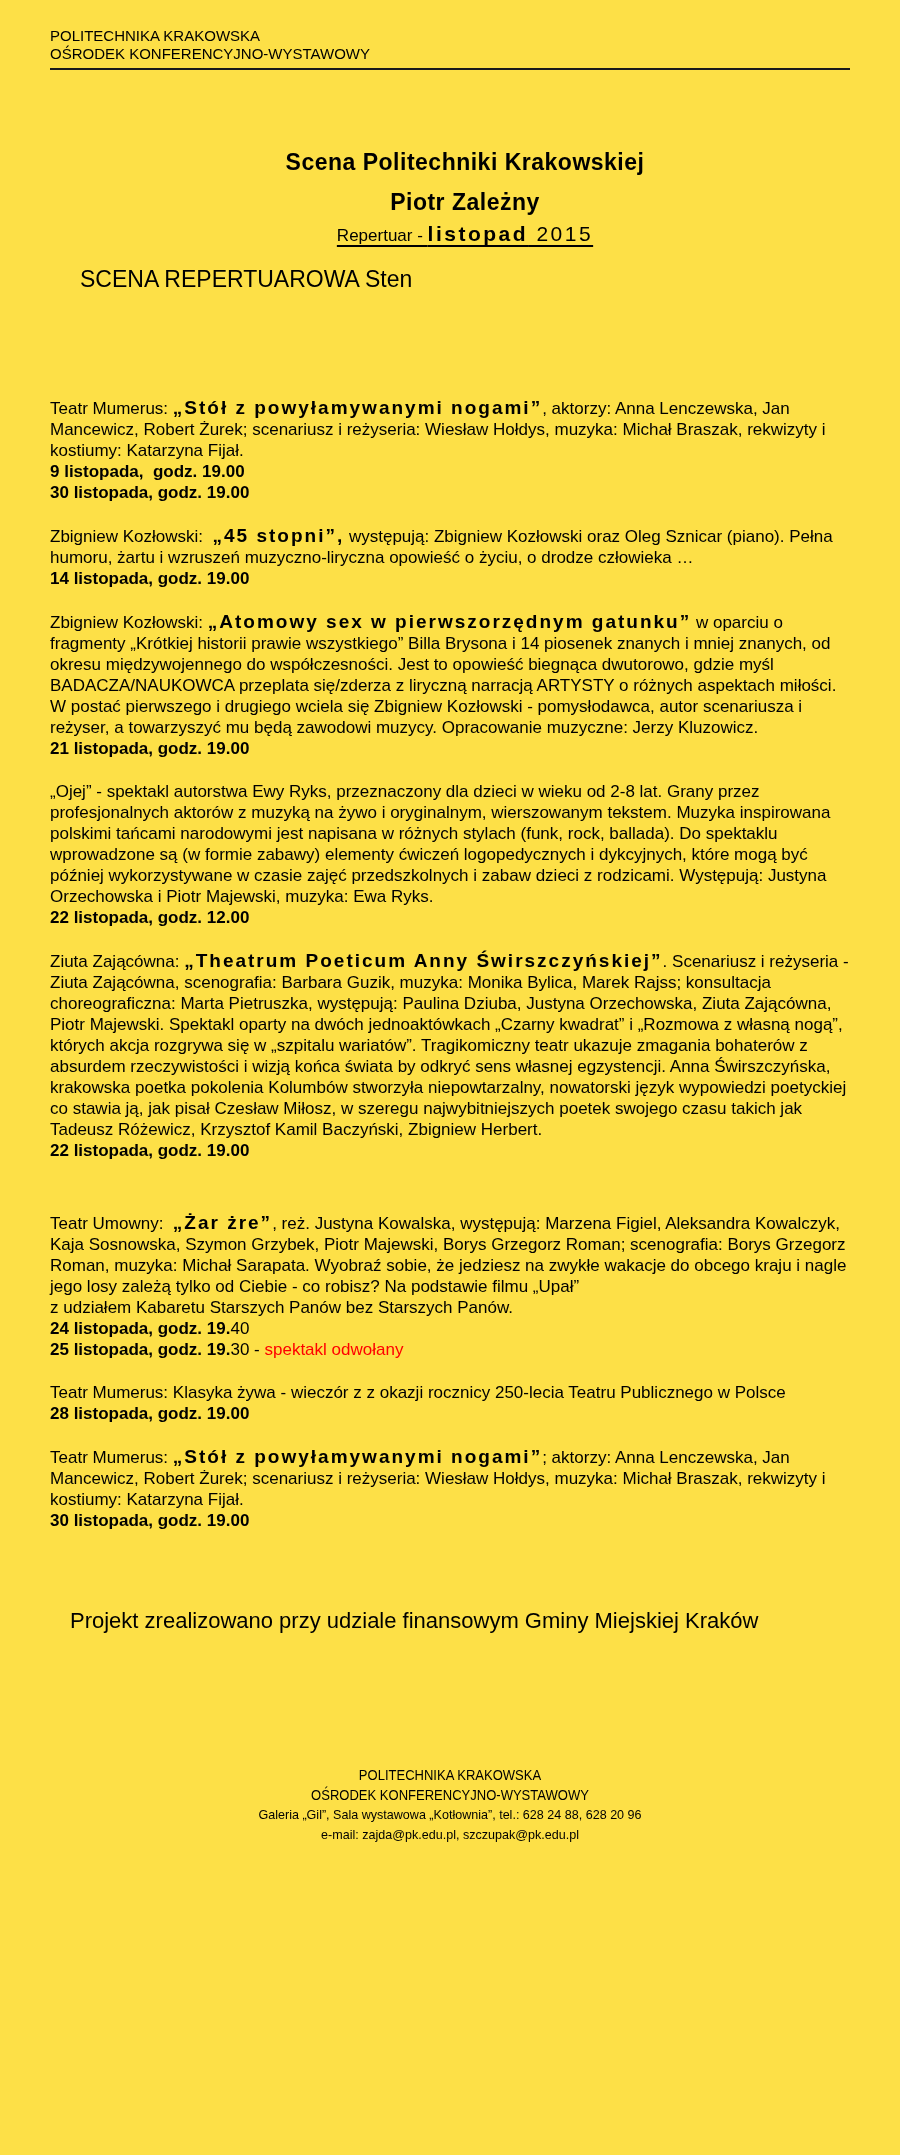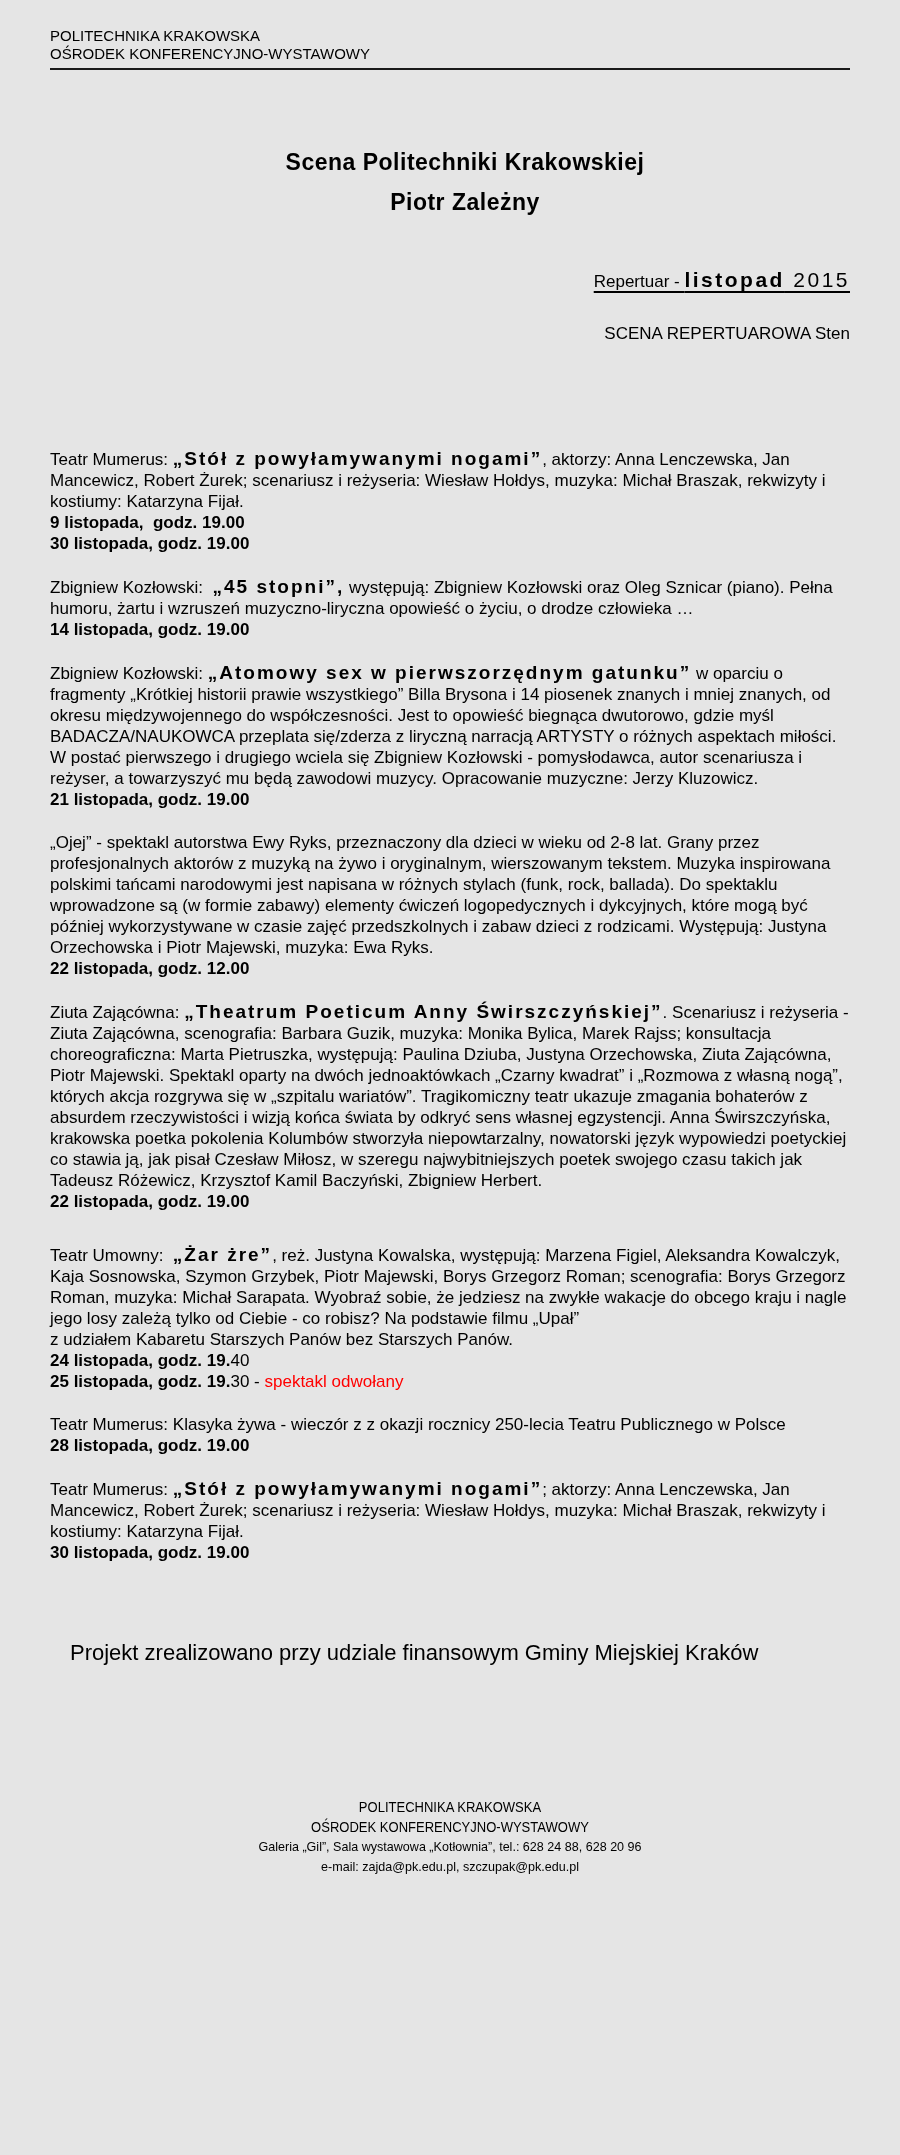--- a/index.html
+++ b/index.html
@@ -4,52 +4,52 @@
 <style>
   html, body { margin: 0; padding: 0; background: #ffffff; }
   body { font-family: "Liberation Sans", sans-serif; color: #000000; }
   .page {
     position: relative;
     width: 800px;
     min-height: 2155px;
     margin: 0;
     padding: 0 50px;
     box-sizing: content-box;
-    background: #e5e5e5;
+    background: #fde047;
   }
 
   
   .letterhead { padding-top: 27px; font-size: 15px; line-height: 18px; }
   .letterhead .b { font-weight: bold; }
   .rule { border-top: 2px solid #1a1a1a; margin-top: 5px; }
 
   
   .main-title {
     margin-top: 72px;
     text-align: center;
     padding-left: 30px;
     font-weight: bold;
     font-size: 23px;
     line-height: 40px;
     letter-spacing: 0.5px;
   }
 
   
-  .subtitle { margin-top: 46px; text-align: right; padding-left: 30px; font-size: 17px; }
+  .subtitle { text-align: center; padding-left: 30px; font-size: 17px; }
   .subtitle .u { text-decoration: underline; text-decoration-thickness: 2px; text-underline-offset: 4px; }
   .subtitle .month { font-weight: bold; font-size: 21px; letter-spacing: 2.5px; }
   .subtitle .year { font-size: 21px; letter-spacing: 2.5px; }
 
   
-  .stage { margin-top: 32px; text-align: right; padding-left: 30px; font-size: 17px; }
+  .stage { margin-top: 20px; text-align: left; padding-left: 30px; font-size: 23px; }
 
   
   .shows { margin-top: 104px; font-size: 17px; line-height: 21px; }
   .show { margin: 0 0 22px 0; white-space: pre-wrap; }
-  .show.gap-before { margin-top: 32px; }
+  .show.gap-before { margin-top: 51px; }
   .t-wide { font-weight: bold; font-size: 19px; letter-spacing: 2px; }
   .t-bold { font-weight: normal; text-align: center; }
   .date-line { font-weight: bold; }
   .date-line .plain { font-weight: normal; }
   .cancelled { color: #ff0000; font-weight: normal; }
 
   
   .funding { margin-top: 77px; text-align: left; padding-left: 20px; font-size: 22px; }
 
   

